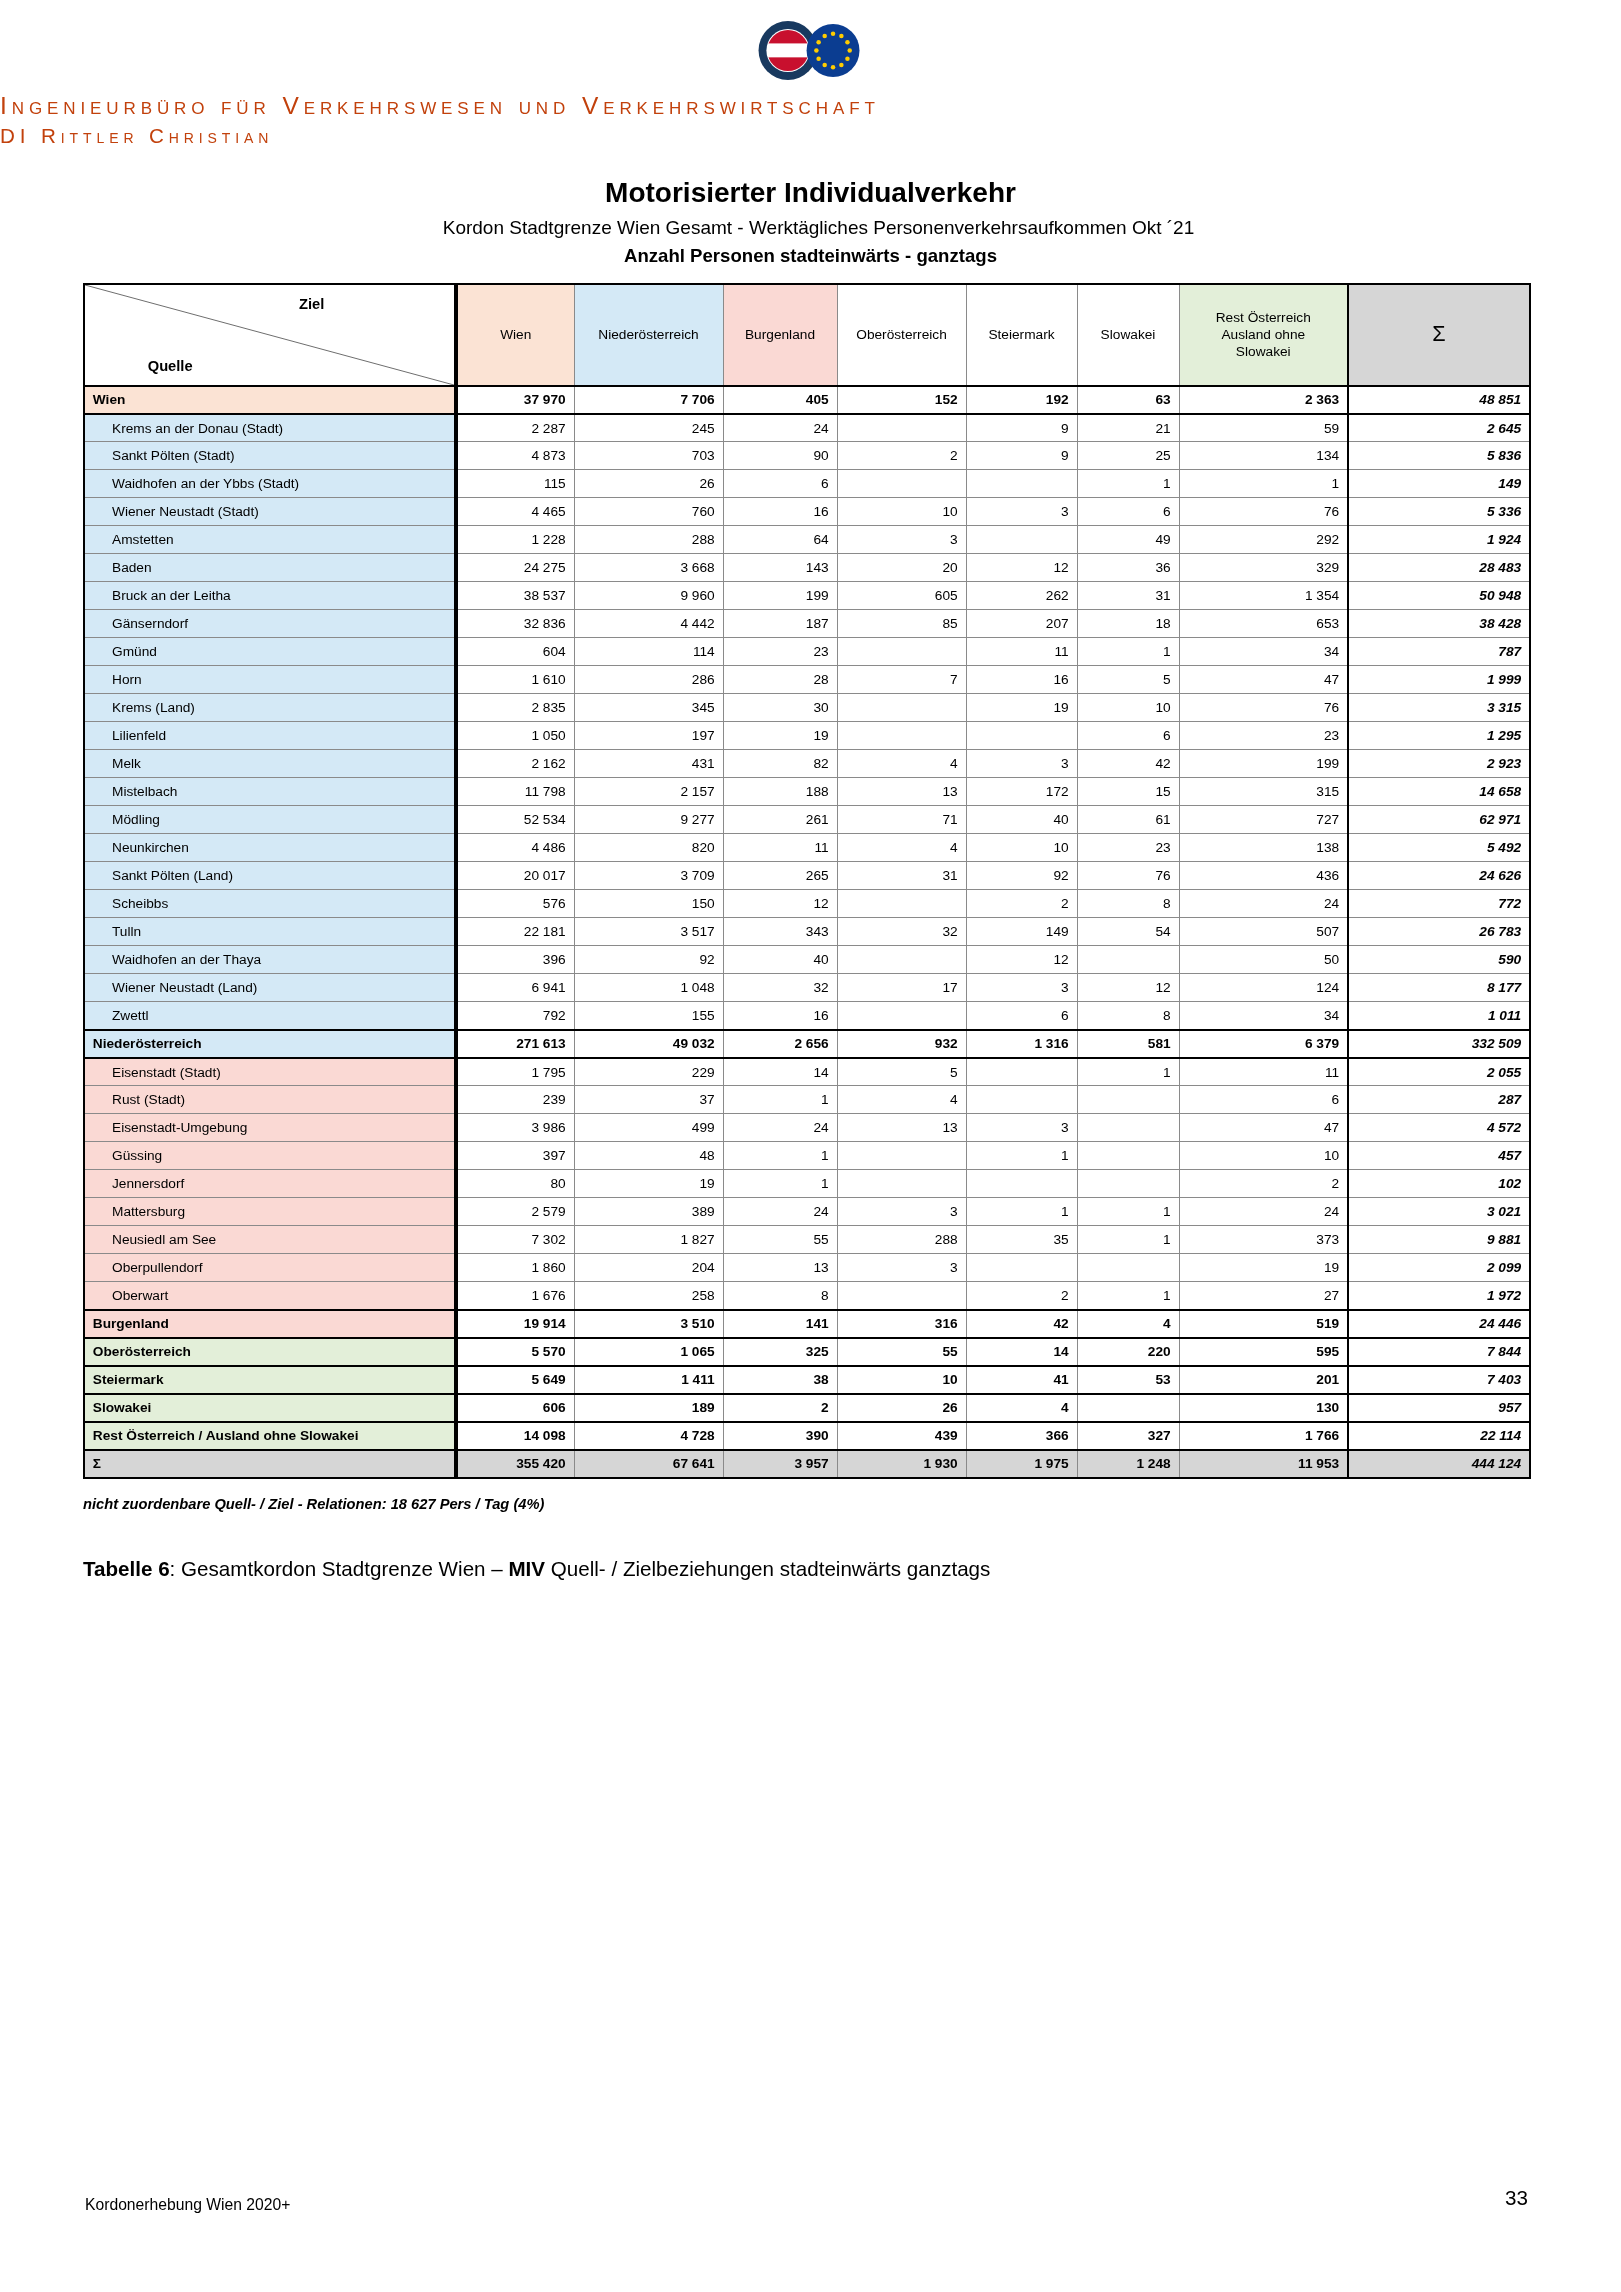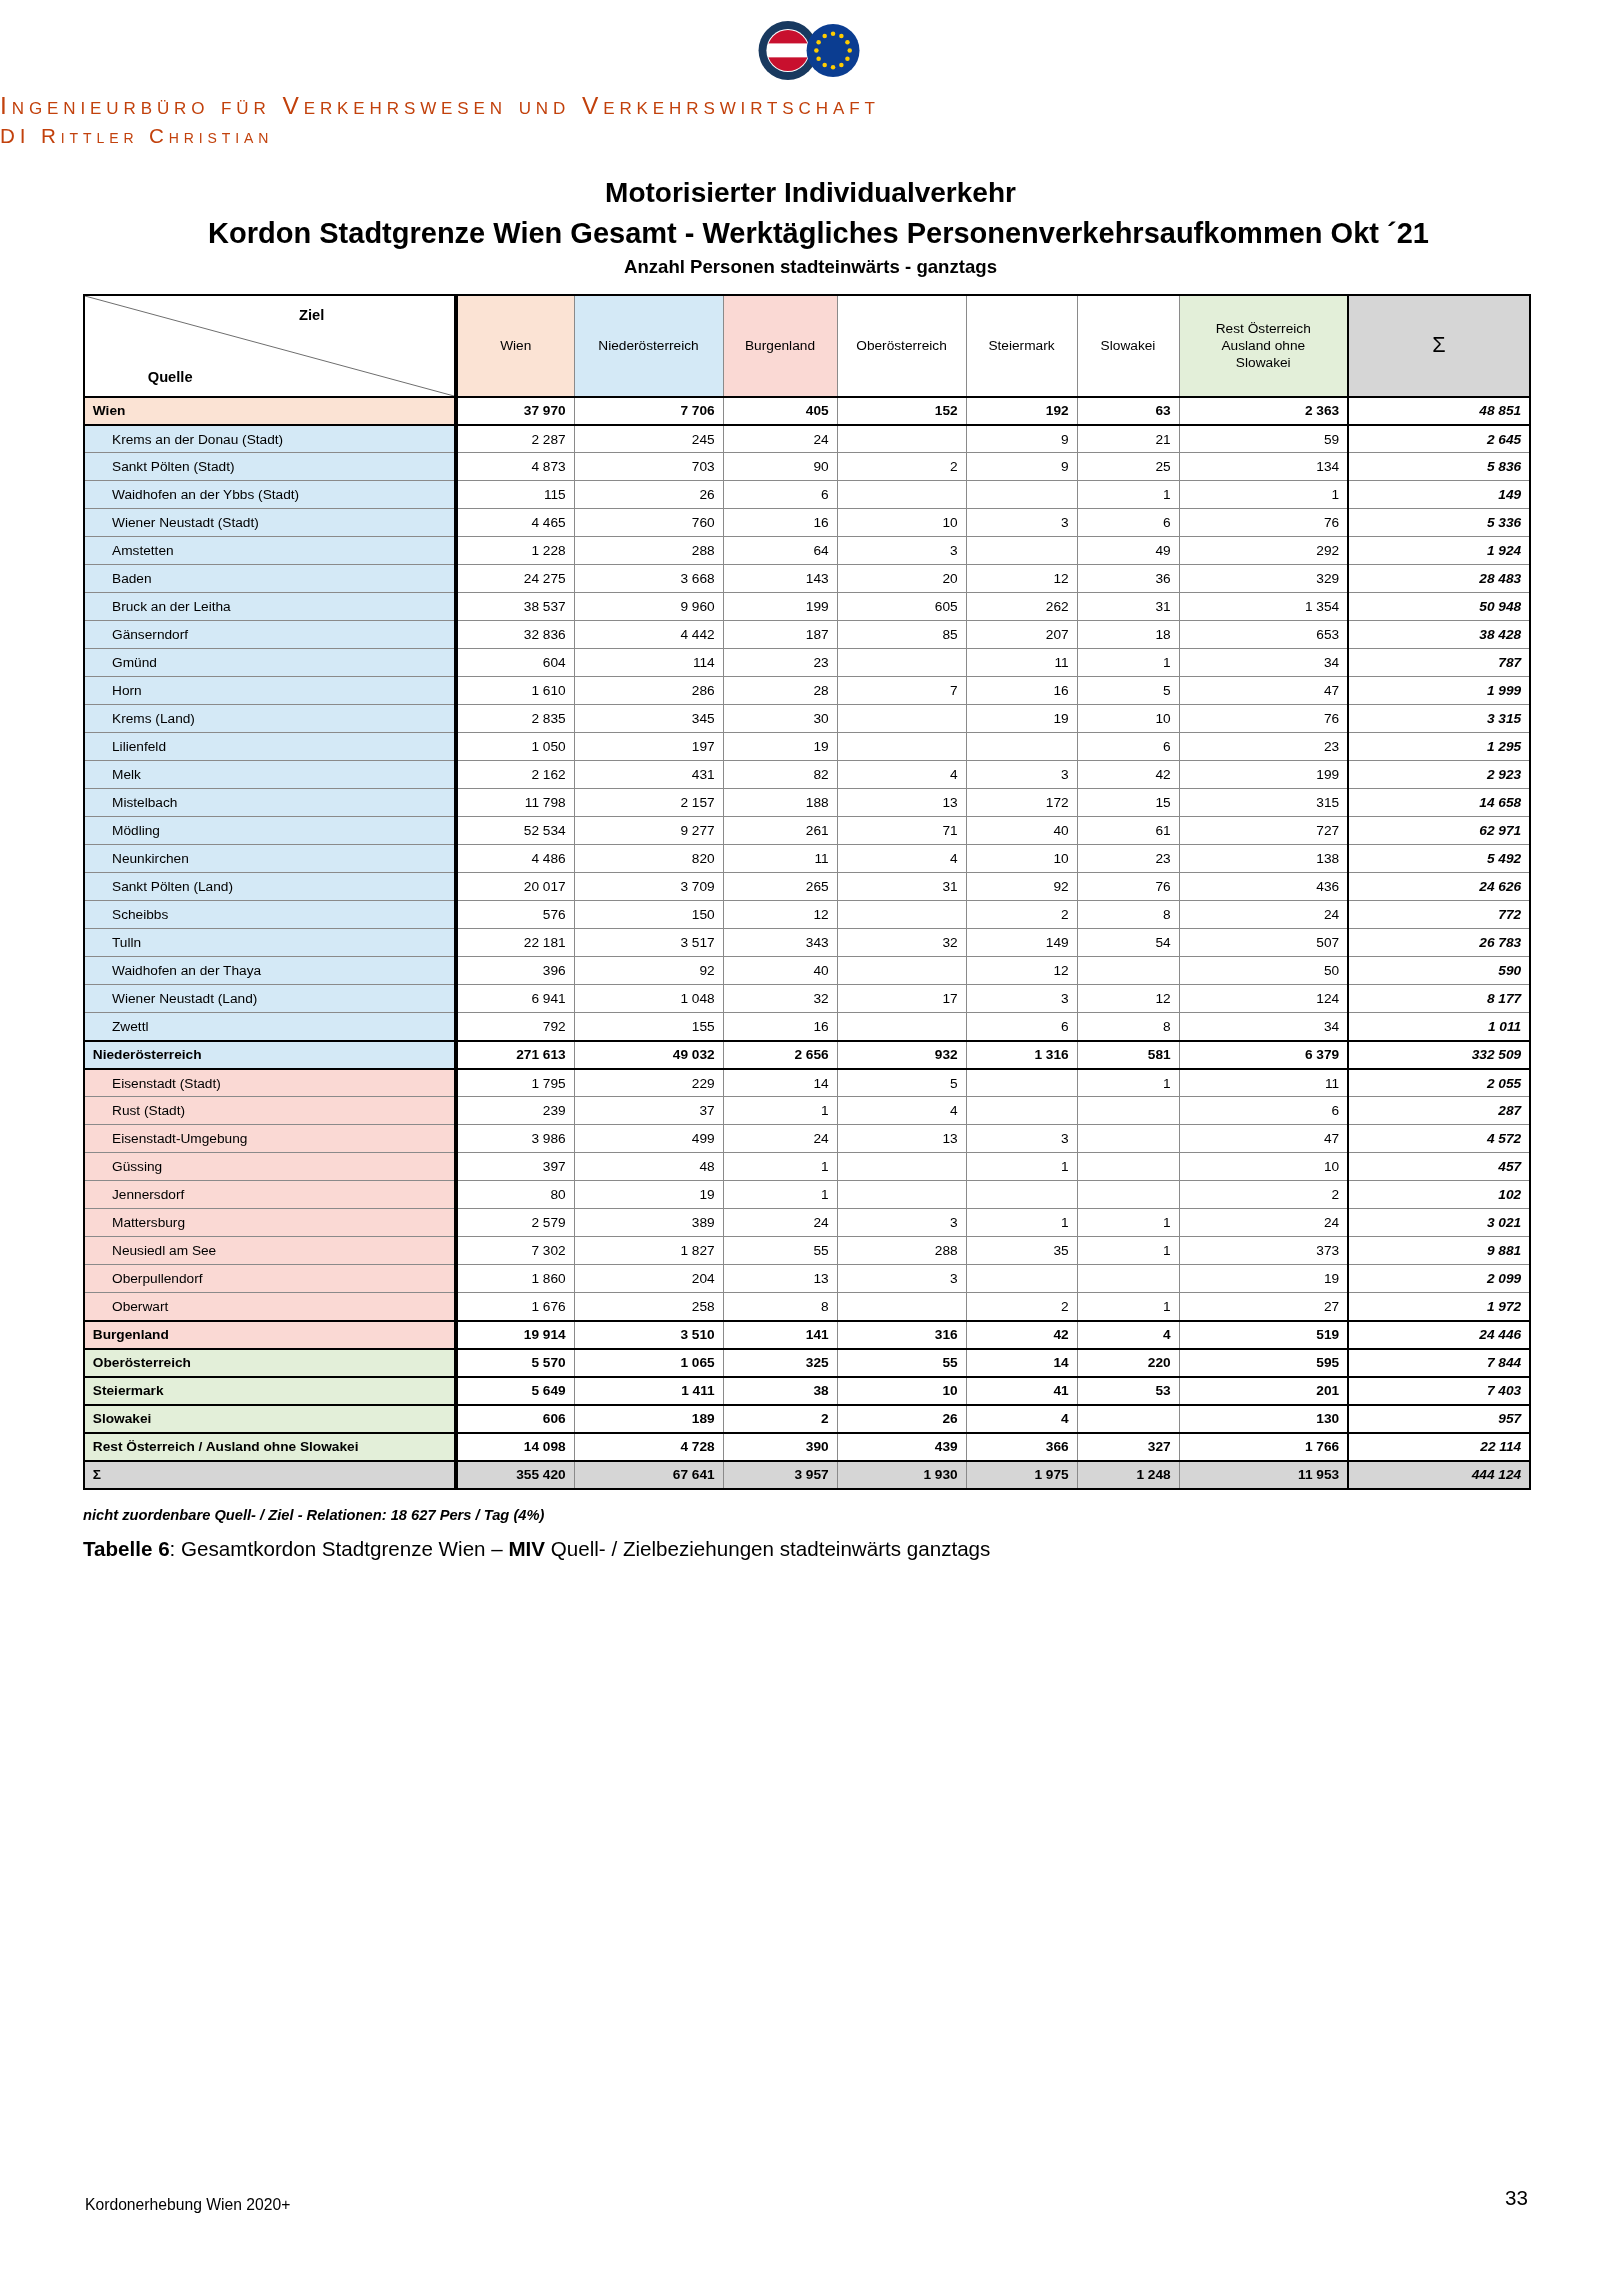--- a/index.html
+++ b/index.html
@@ -10,21 +10,21 @@
   .page { padding-top:17.6px; }
 
   
   .logo-wrap { text-align:center; }
   .company { text-align:left; font-variant:small-caps; color:#c2410c; }
   .company-line1 { font-size:24.5px; letter-spacing:4.9px; margin-top:5.9px; }
   .company-line2 { font-size:20.6px; letter-spacing:4.9px; margin-top:3.9px; }
 
   .titles { text-align:center; margin-top:29px; }
   .title-main { font-size:28px; font-weight:bold; }
-  .title-sub  { font-size:29px; font-weight:bold; margin-top:7.8px;padding-left:16px; }
+  .title-sub  { font-size:19px; font-weight:normal; margin-top:7.8px;padding-left:16px; }
   .title-sub2 { font-size:18.6px; font-weight:bold; margin-top:5.9px; }
 
   
   .table-wrap { margin:15.7px 0 0 83px; }
   table { border-collapse:collapse; table-layout:fixed; border:2px solid #000; }
   th, td {
     border:1px solid #8a8a8a; overflow:hidden; white-space:nowrap;
     font-size:13.7px; box-sizing:border-box;
   }
   thead th {
@@ -52,21 +52,21 @@
   .r-bgl td.lbl, .r-bgl_total td.lbl { background:var(--pink); }
   .r-green td.lbl     { background:var(--green); }
   .r-sum td           { background:var(--gray); }
   .r-wien td.val, .r-noe_total td.val, .r-bgl_total td.val, .r-green td.val, .r-sum td.val
     { font-weight:bold; }
   .r-wien td, .r-noe_total td, .r-bgl_total td, .r-green td, .r-sum td
     { border-top:2px solid #000; border-bottom:2px solid #000; }
 
   
   .footnote { margin:17.6px 0 0 83px; font-size:14.7px; font-style:italic; font-weight:bold; }
-  .caption  { margin:14px 0 0 83px; font-size:20.6px; }
+  .caption  { margin:45px 0 0 83px; font-size:20.6px; }
   .caption b { font-weight:bold; }
   .footer-left { position:absolute; left:85px;  top:2196px; font-size:15.7px; }
   .page-num    { position:absolute; right:93px; top:2186px; font-size:20.6px; }
 </style>
 </head>
 <body>
 
 <div class="page">
 
   <div class="logo-wrap">

